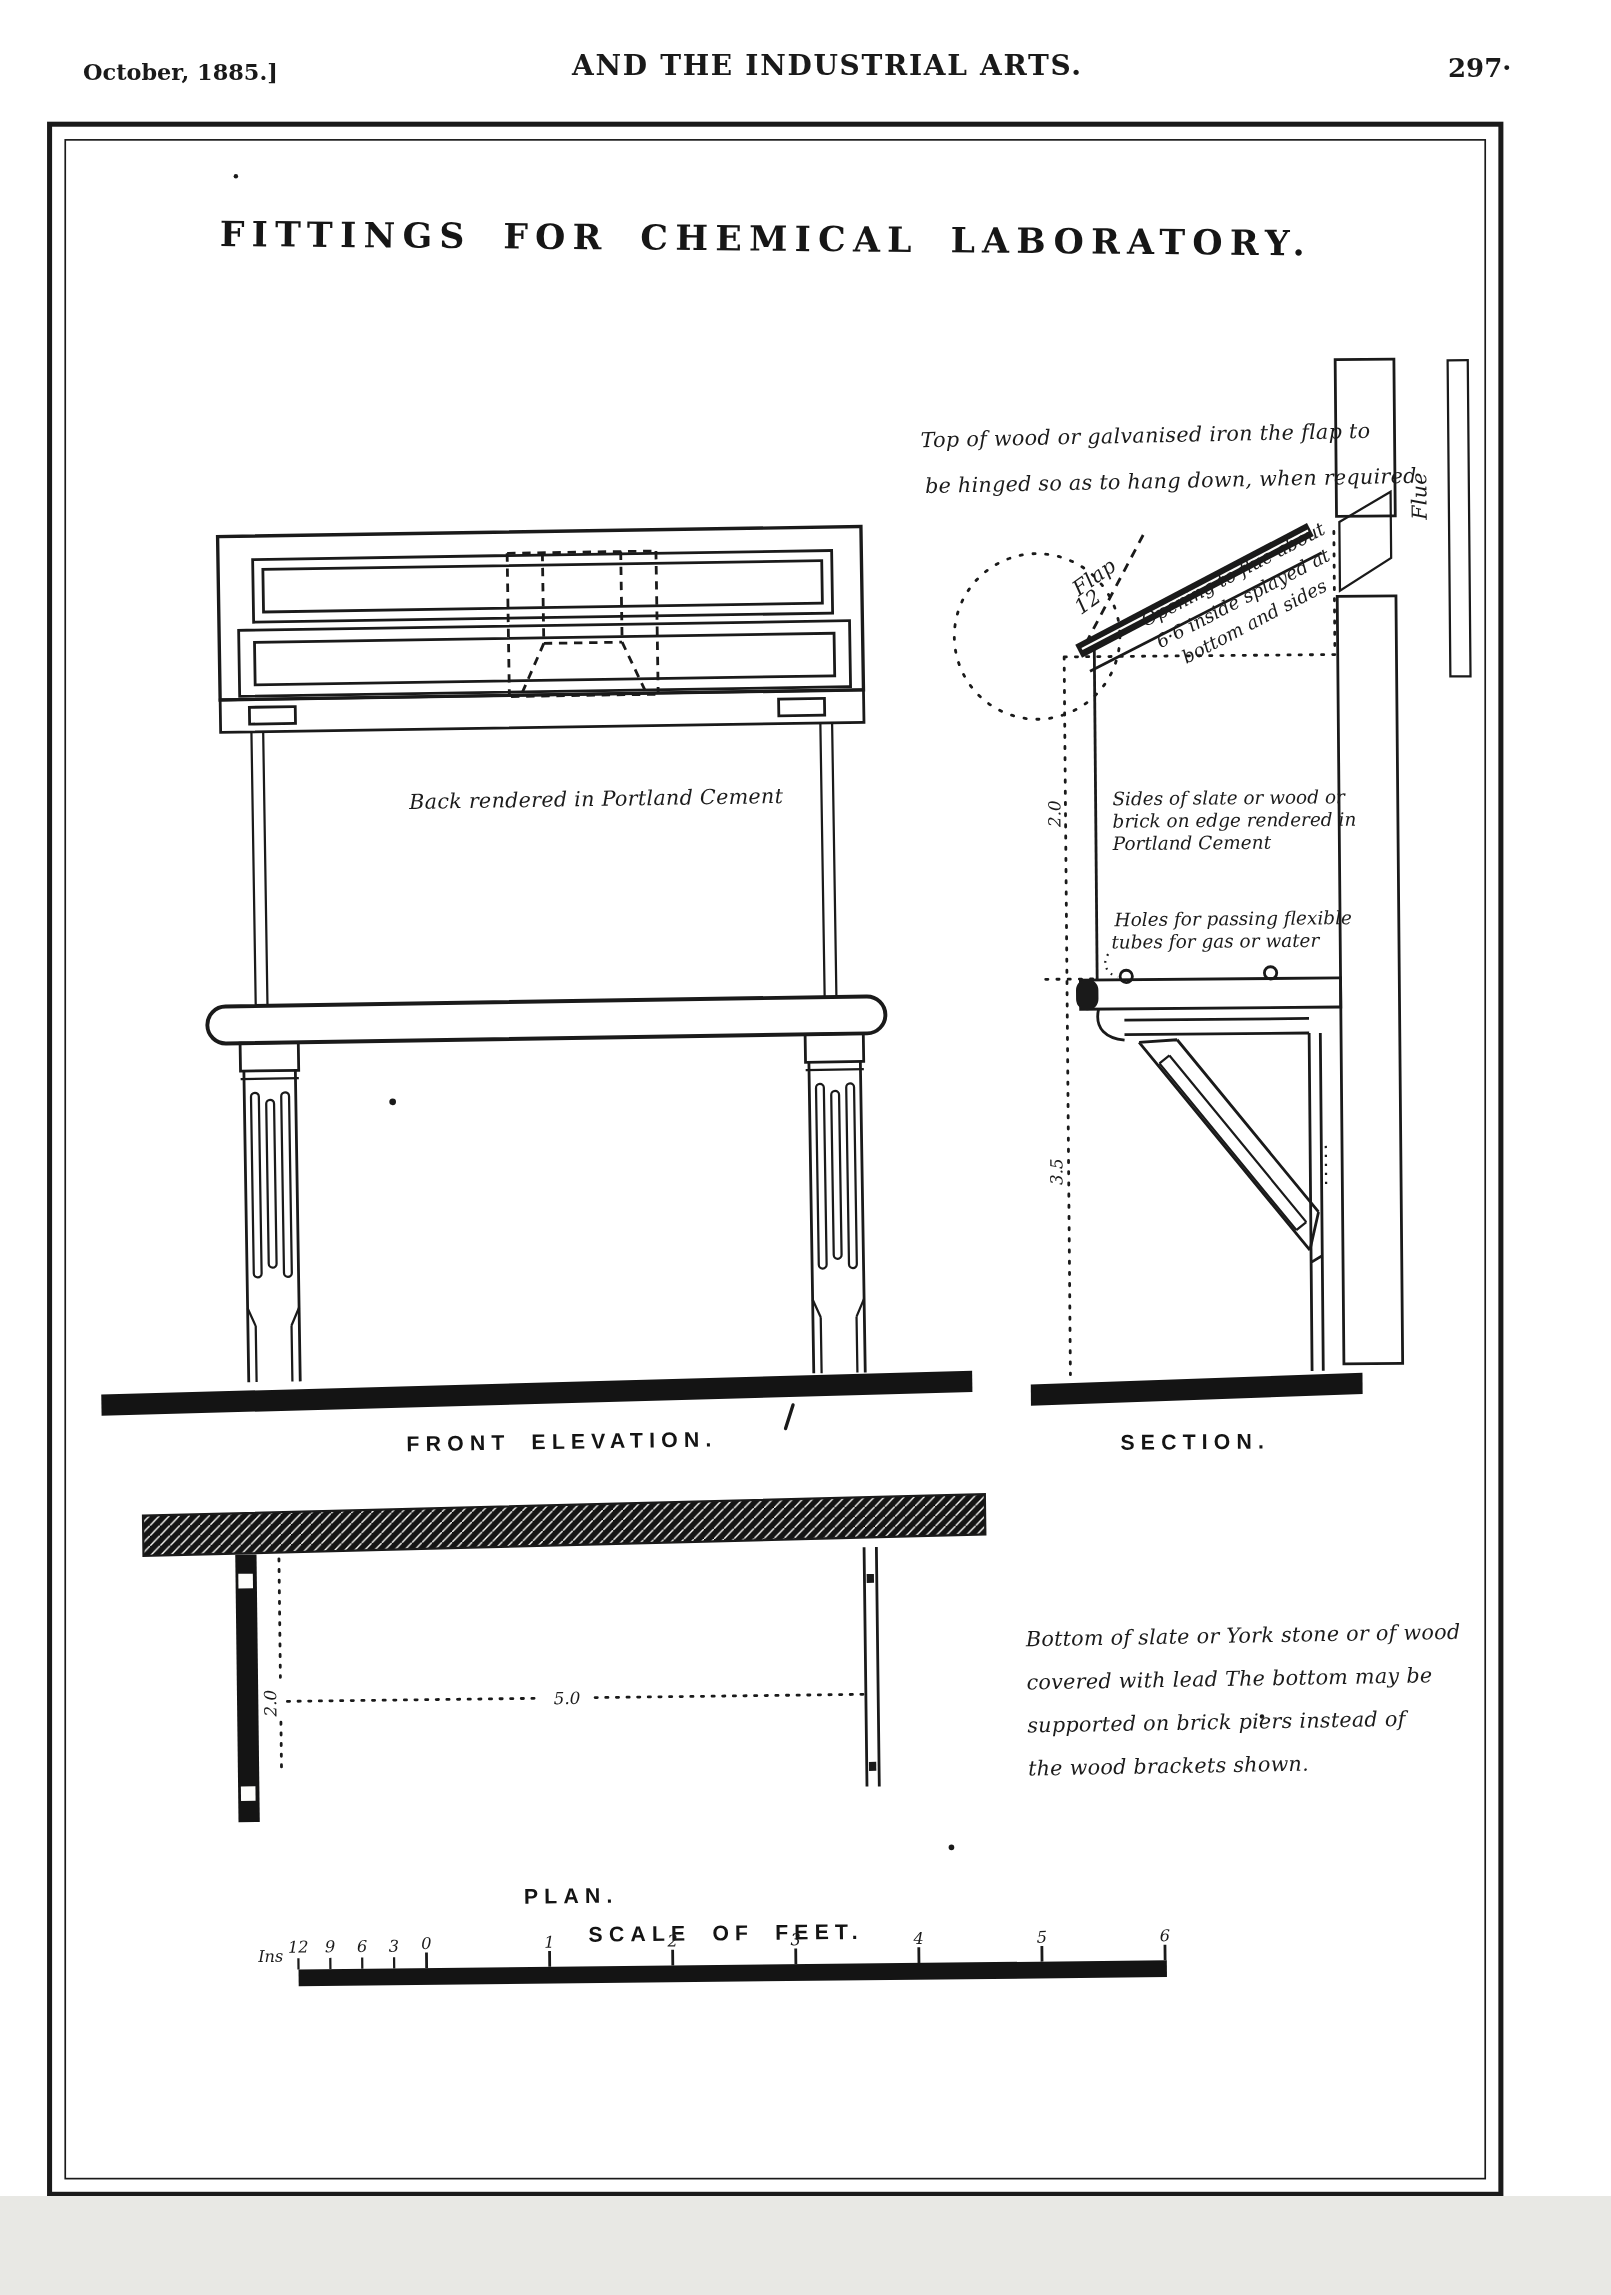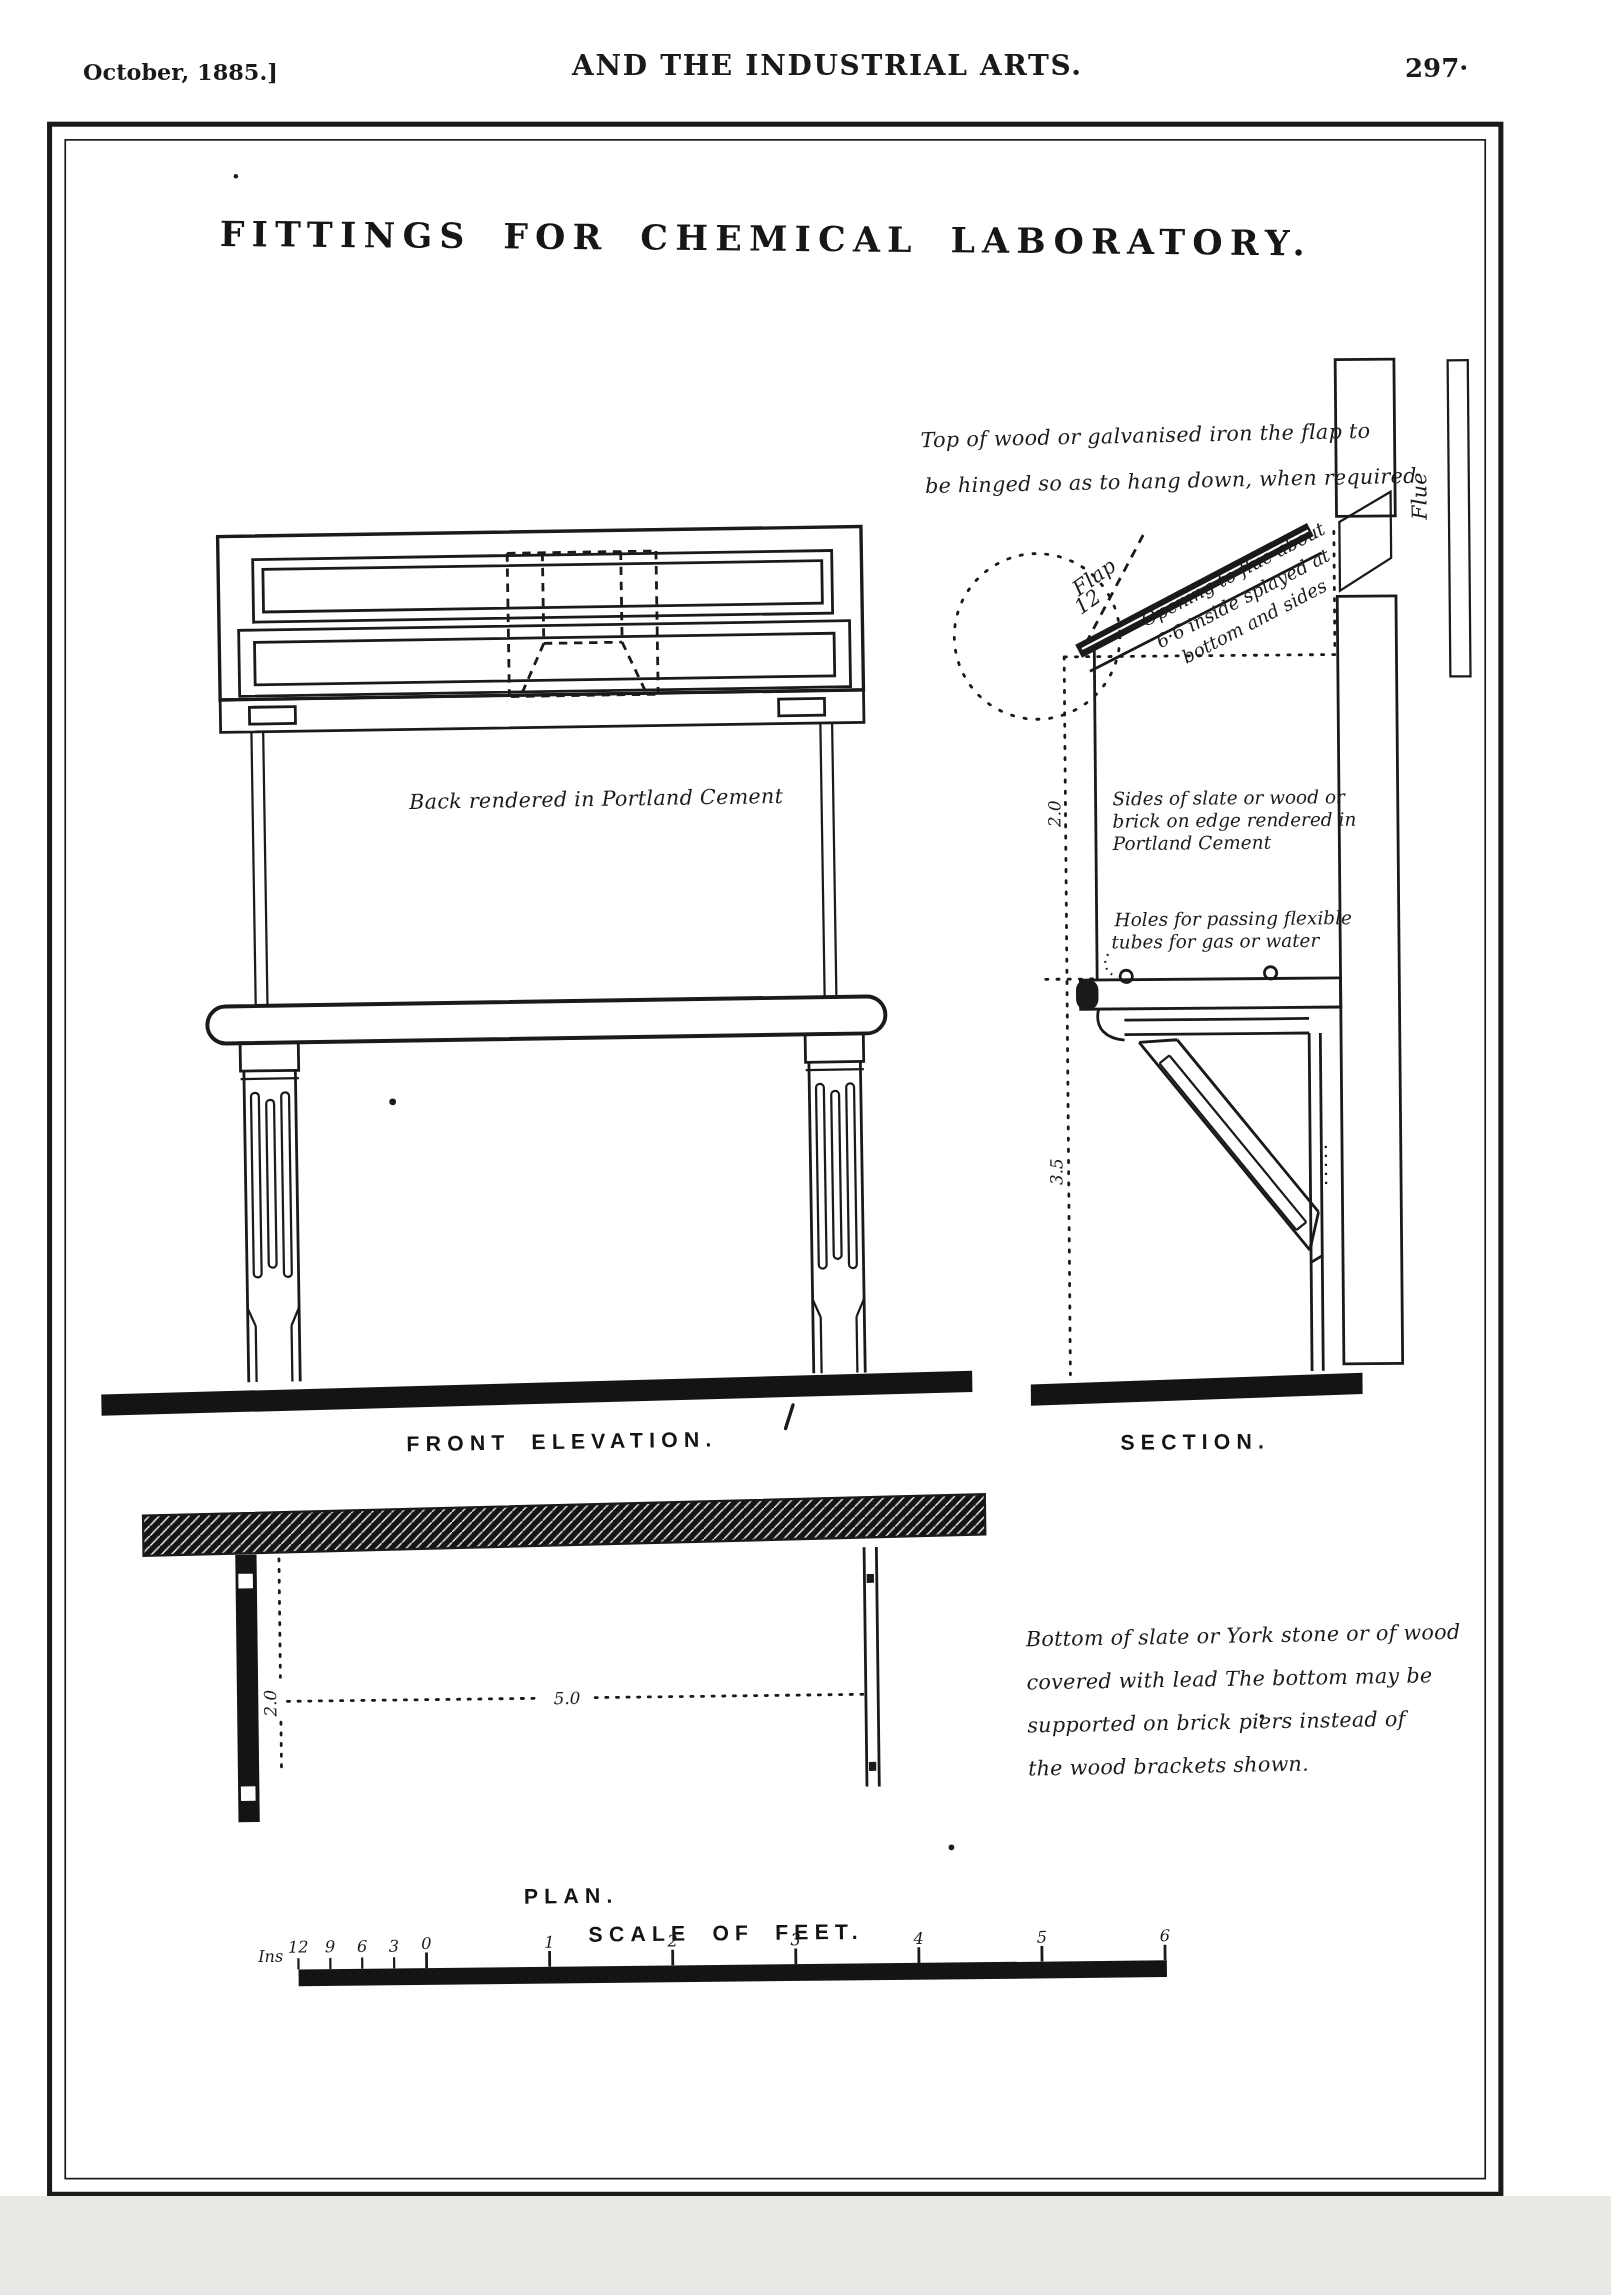--- a/index.html
+++ b/index.html
@@ -1,21 +1,21 @@
 <!DOCTYPE html>
 <html style="font-size:9px"><head>
 <meta charset="utf-8">
 <style>
   html,body{margin:0;padding:0;background:#e8e8e4;}
   .page{position:relative;width:1612px;height:2196px;background:#ffffff;overflow:hidden;
         font-family:"Liberation Serif",serif;color:#1a1a1a;}
   .masthead span{position:absolute;white-space:nowrap;}
   .mast-date{left:83px;top:59px;font:700 22.4px "DejaVu Serif",serif;}
   .mast-journal{left:536px;top:49px;font:700 28px "DejaVu Serif",serif;letter-spacing:1.7px;margin-left:36px;}
-  .mast-page{left:1405px;top:53px;font:700 26px "DejaVu Serif",serif;}
+  .mast-page{left:1448px;top:53px;font:700 26px "DejaVu Serif",serif;}
   svg.plate{position:absolute;left:0;top:0;}
   .title{font:700 62px "DejaVu Serif",serif;letter-spacing:13px;word-spacing:22px;fill:#161616;}
   .cap{font:700 38px "Liberation Sans",sans-serif;letter-spacing:11px;word-spacing:16px;fill:#141414;}
   .hand{font:italic 37px "DejaVu Serif",serif;letter-spacing:.5px;fill:#1b1b1b;}
   .hand-sm{font:italic 33px "DejaVu Serif",serif;fill:#1b1b1b;}
   .dim{font:italic 30px "DejaVu Serif",serif;fill:#1b1b1b;}
   .num{font:italic 29px "DejaVu Serif",serif;fill:#1b1b1b;}
   .ink{stroke:#1a1a1a;fill:none;}
 </style>
 </head>

